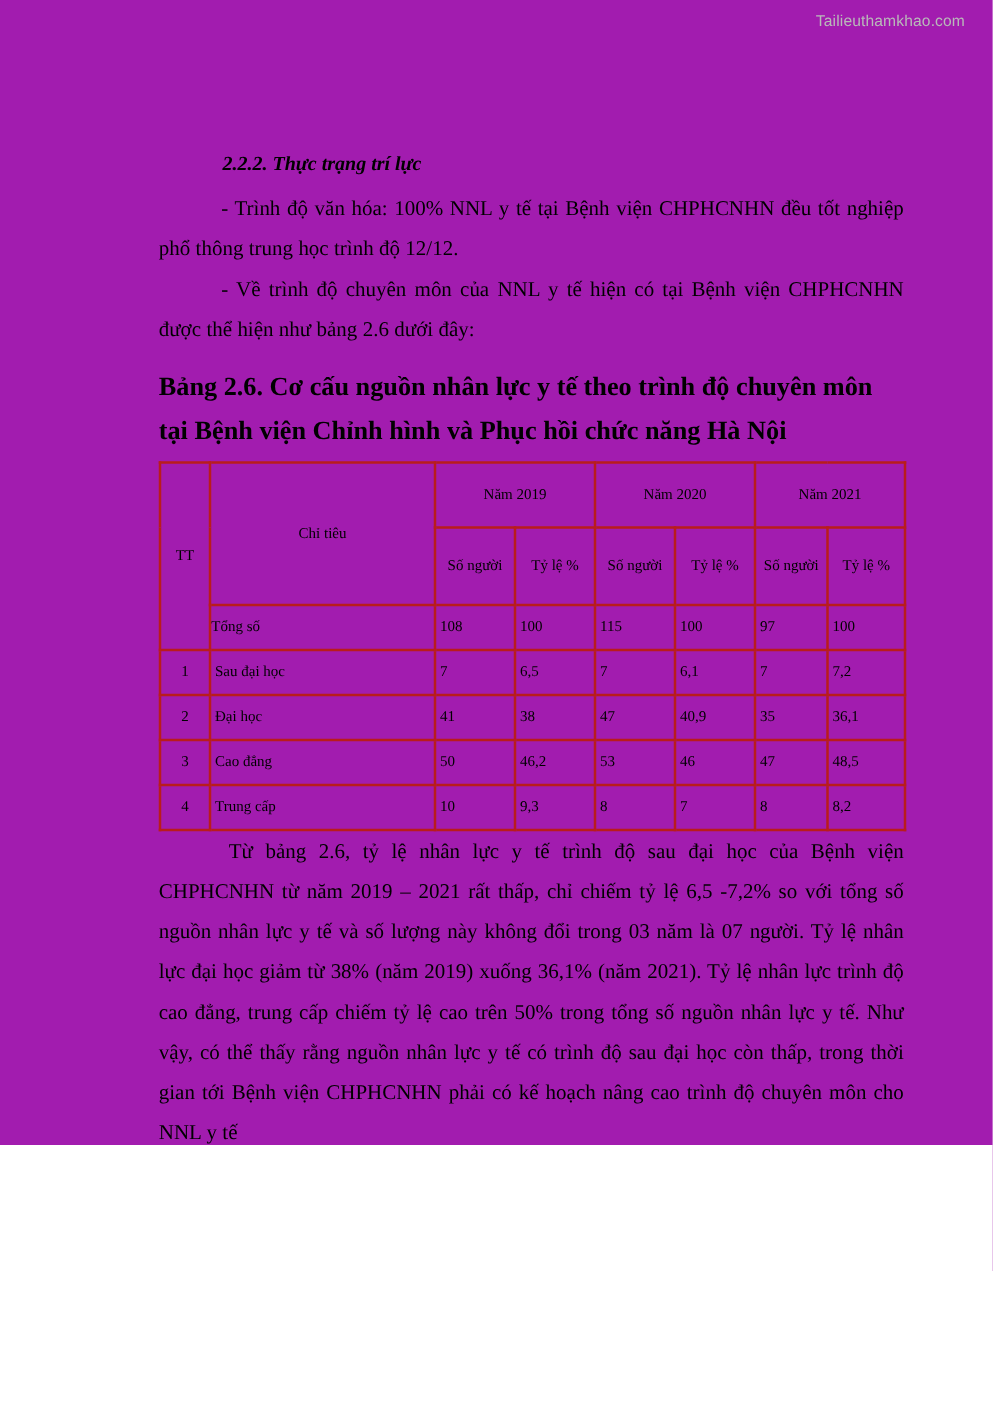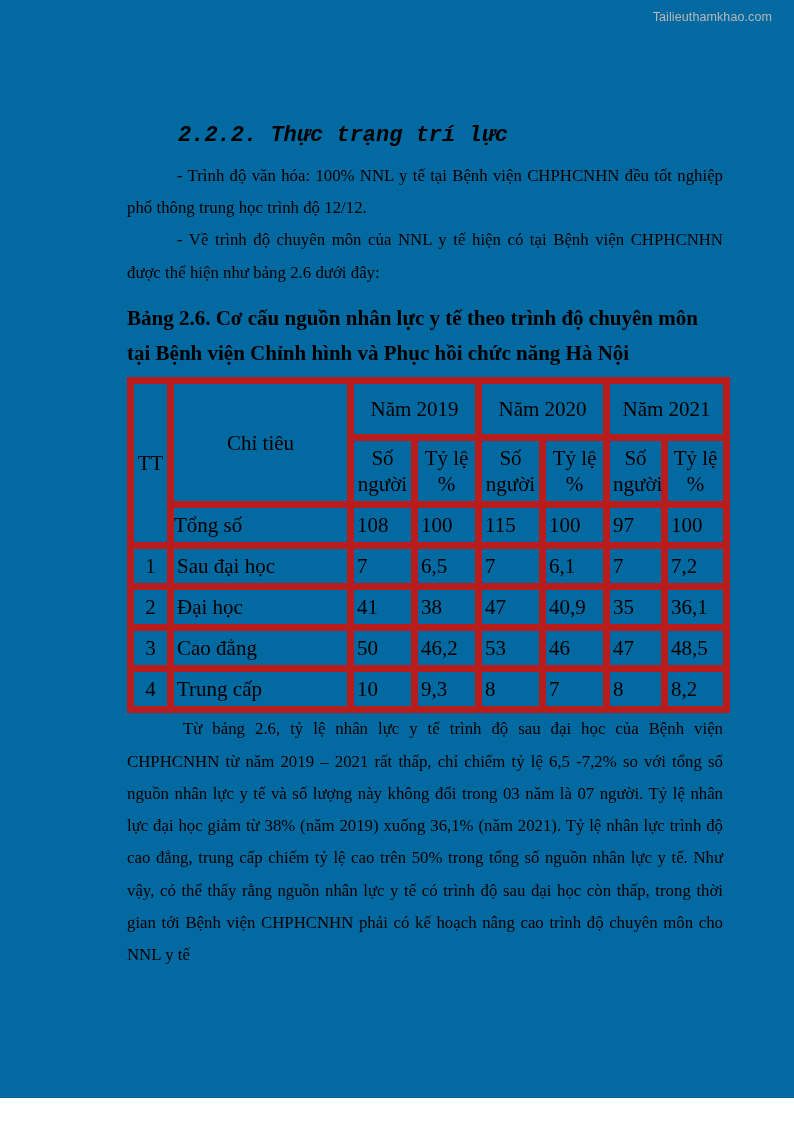--- a/index.html
+++ b/index.html
@@ -12,22 +12,22 @@
     height: 1123px;
     position: relative;
     font-family: "Liberation Serif", "DejaVu Serif", serif;
     color: #000000;
     overflow: hidden;
   }
 
   .page {
     position: relative;
     width: 794px;
-    height: 1098px;
-    background: #0369a1;
+    height: 916px;
+    background: #a21caf;
   }
 
   
   .watermark {
     position: absolute;
     top: 10px;
     right: 22px;
     font-family: "Liberation Sans", "DejaVu Sans", sans-serif;
     font-size: 12.5px;
     color: #b9b9b9;
@@ -49,25 +49,24 @@
   .content {
     position: absolute;
     left: 127px;
     top: 120px;
     width: 596px;
   }
 
   .heading {
     font-weight: bold;
     font-style: italic;
-    font-size: 22px;
+    font-size: 16px;
     margin: 0 0 8px 0;
     padding-left: 51px;
     line-height: 1.45;
-    font-family: Liberation Mono, monospace;
   }
 
   p.body {
     margin: 0;
     font-size: 16.8px;
     line-height: 1.92;
     text-align: justify;
     text-indent: 56px;
     text-justify: inter-word;
     word-spacing: 0.1px;
@@ -88,22 +87,22 @@
 
   
   table.data-table {
     border-collapse: collapse;
     width: 596px;
     margin: 2px 0 0 0;
     table-layout: fixed;
   }
   table.data-table td,
   table.data-table th {
-    border: 7px solid #b91c1c;
-    font-size: 21px;
+    border: 2px solid #b91c1c;
+    font-size: 12px;
     font-weight: normal;
     padding: 2px 3px;
     vertical-align: middle;
     line-height: 1.24;
   }
   th.hdr {
     font-weight: bold;
     text-align: center;
   }
   td.idx {

